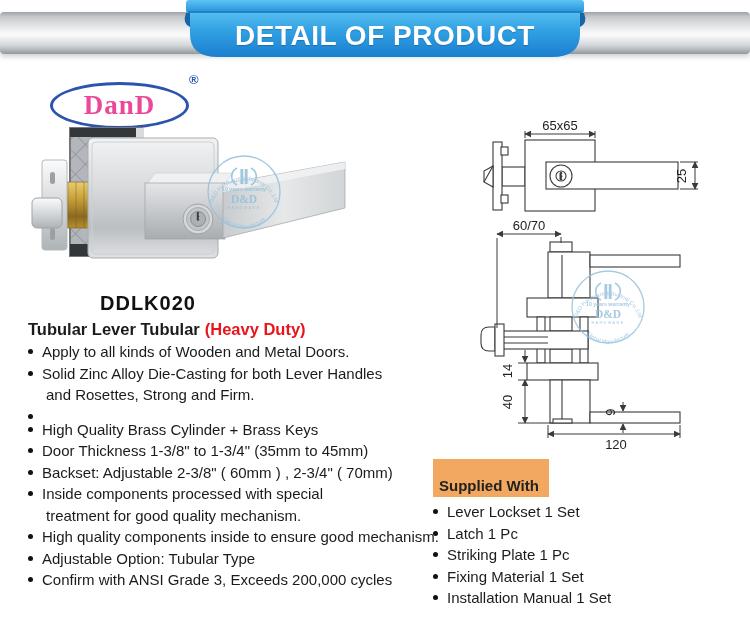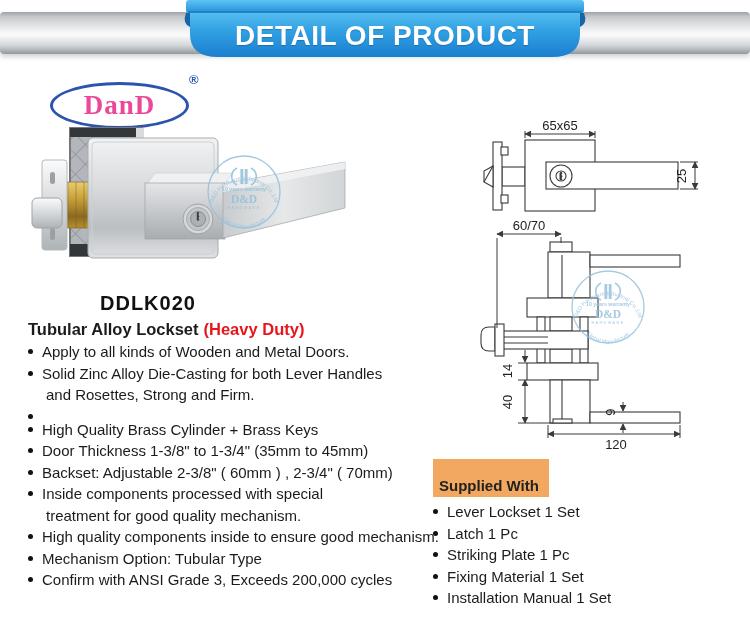--- a/index.html
+++ b/index.html
@@ -162,21 +162,21 @@
         <rect x="0.7" y="-23" width="2.9" height="15"></rect>
       <text y="-1" font-size="5.2" font-weight="bold">10 years warranty</text>
       <text y="11" font-size="11.5" font-weight="bold" font-family="Liberation Serif,serif">D&amp;D</text>
       <text y="17" font-size="3.8" letter-spacing="1.4">HARDWARE</text>
       <path id="wmb1" d="M -25,23 A 30,30 0 0 0 25,23" fill="none"></path>
       <text font-size="5.4"><textPath href="#wmb1" startOffset="50%">Global Manufacture</textPath></text>
     </g>
   </svg>
 
   <div class="code">DDLK020</div>
-  <div class="title-line"><span>Tubular Alloy Lockset</span><span class="t-red">(Heavy Duty)</span></div>
+  <div class="title-line"><span>Tubular Lever Tubular</span><span class="t-red">(Heavy Duty)</span></div>
 
   <div class="features">
     <div class="feature">
         <span class="dot">
           <i></i>
         </span>
         <div class="ftext">
           <div>Apply to all kinds of Wooden and Metal Doors.</div>
           <div class="l2"></div>
         </div>
@@ -238,21 +238,21 @@
         <div class="ftext">
           <div>High quality components inside to ensure good mechanism.</div>
           <div class="l2"></div>
         </div>
       </div>
     <div class="feature">
         <span class="dot">
           <i></i>
         </span>
         <div class="ftext">
-          <div>Mechanism Option: Tubular Type</div>
+          <div>Adjustable Option: Tubular Type</div>
           <div class="l2"></div>
         </div>
       </div>
     <div class="feature">
         <span class="dot">
           <i></i>
         </span>
         <div class="ftext">
           <div>Confirm with ANSI Grade 3, Exceeds 200,000 cycles</div>
           <div class="l2"></div>

